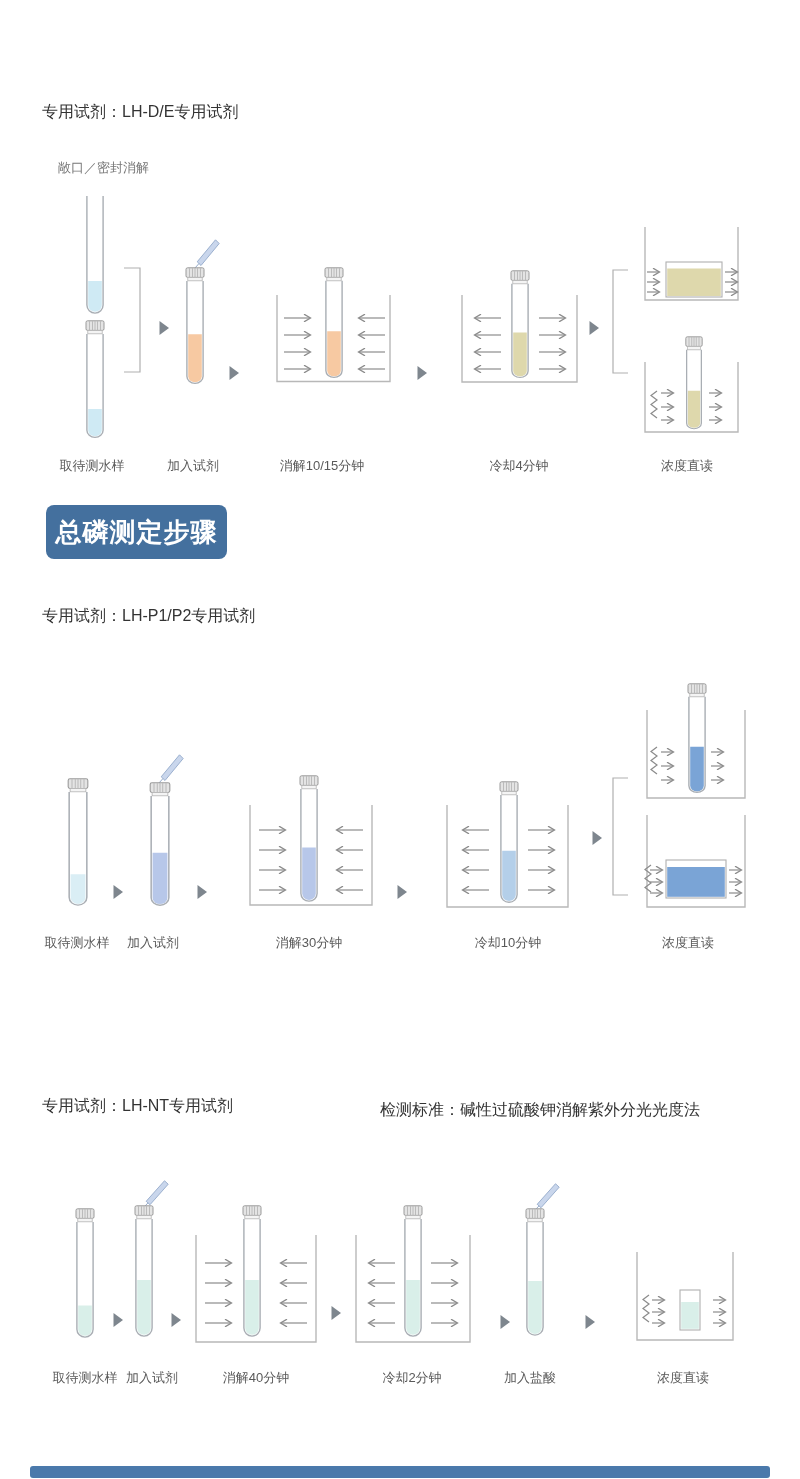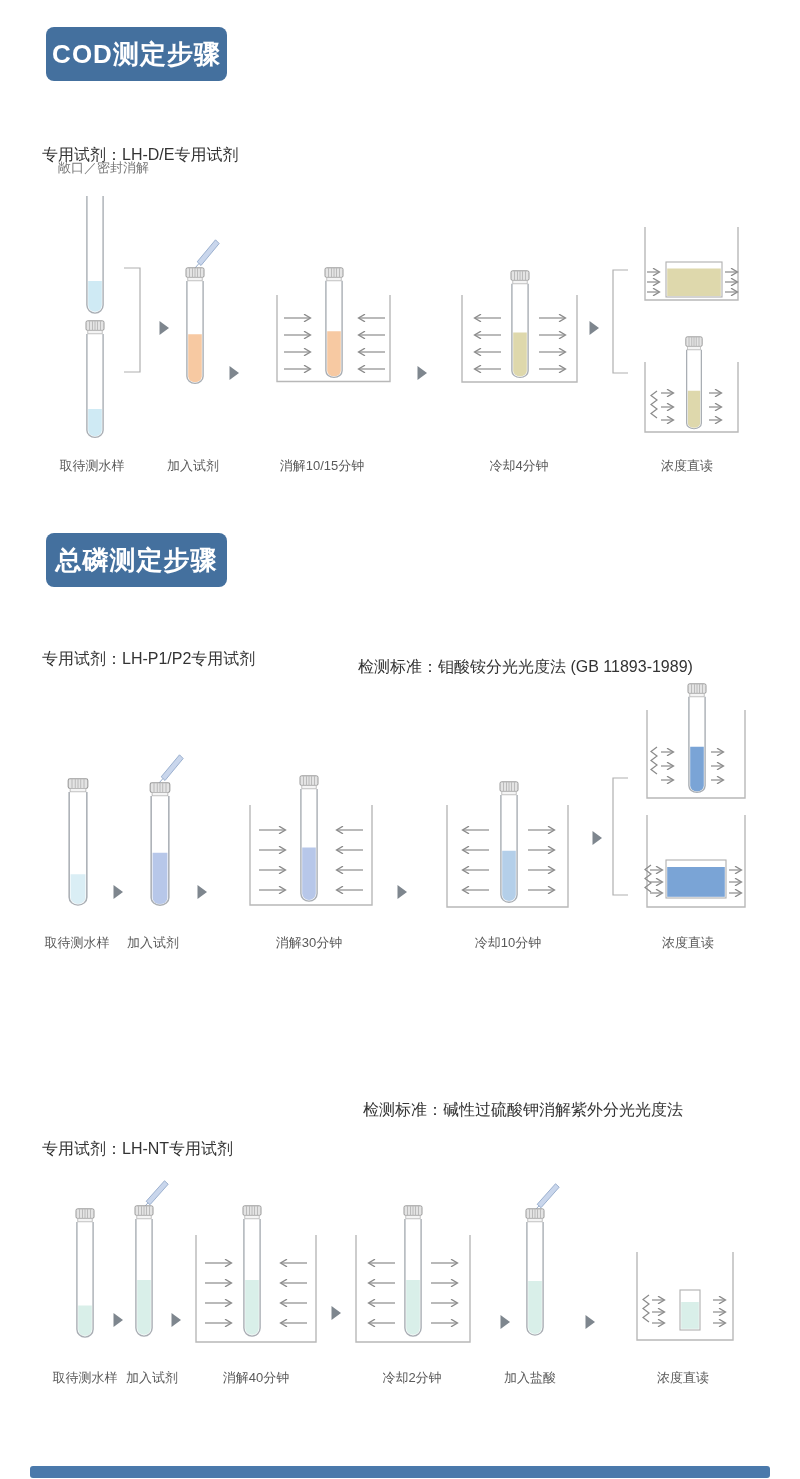--- a/index.html
+++ b/index.html
@@ -1,22 +1,22 @@
 <!DOCTYPE html>
 <html style="--badge-blue: #44709e; --footer-blue: #4a79ab; --ink: #333333; --step-label: #595959; --note-gray: #777777; --glass: #a9aeb4; --vessel: #b8b8b8; --arrow: #8b8b8b; --cap-fill: #e4e4e4; --cap-stroke: #9a9a9a; --pipette-fill: #c9d6ec; --pipette-stroke: #93a9c9; --liq-cod-sample: #cfeaf4; --liq-cod-reagent: #f7c9a2; --liq-cod-cooled: #ded8ac; --liq-tp-sample: #daeef5; --liq-tp-reagent: #b7c7e9; --liq-tp-cooled: #b4cfe9; --liq-tp-read: #7aa4d6; --liq-tn: #d9efe9;"><head>
 <meta charset="utf-8">
 <style>
   html,body{margin:0;padding:0;background:#fff;}
   .page{position:relative;width:800px;height:1479px;background:#fff;overflow:hidden;
         font-family:"Liberation Sans",sans-serif;}
   .badge{position:absolute;left:46px;width:181px;height:54px;background:var(--badge-blue,#44709e);
          color:#fff;border-radius:8px;display:flex;align-items:center;justify-content:center;
          font-size:26px;font-weight:bold;letter-spacing:1px;white-space:nowrap;}
-  .info{position:absolute;font-size:16px;color:var(--ink,#333);white-space:nowrap;margin-top:43px;}
-  .std-block{position:absolute;font-size:16px;color:var(--ink,#333);line-height:1.7;}
+  .info{position:absolute;font-size:16px;color:var(--ink,#333);white-space:nowrap;}
+  .std-block{position:absolute;font-size:16px;color:var(--ink,#333);text-align:center;line-height:1.7;}
   svg.scene{position:absolute;left:0;}
   .glass{fill:none;stroke:var(--glass,#a9aeb4);stroke-width:1.4;}
   .liq{fill:var(--liq,#ddd);}
   .vessel{fill:none;stroke:var(--vessel,#b8b8b8);stroke-width:1.4;}
   .bracket{fill:none;stroke:#b0b0b0;stroke-width:1.2;}
   .arrow{stroke:var(--arrow,#8b8b8b);stroke-width:1.2;fill:none;}
   .lbl{font-size:13px;fill:var(--step-label,#595959);text-anchor:middle;
        font-family:"Liberation Sans",sans-serif;}
   .note{font-size:13px;fill:var(--note-gray,#777);font-family:"Liberation Sans",sans-serif;}
   .tri{fill:#7e868e;}
@@ -64,21 +64,20 @@
     </symbol>
     <symbol id="pipette" viewBox="0 0 26 30" preserveAspectRatio="none">
       <path class="pip" d="M21.5,0.8 L25.2,4.5 L7,26.5 L3.2,22.8 Z"></path>
       <path class="piptip" d="M5,24.5 L0.8,29.2"></path>
     </symbol>
   </defs>
 </svg>
 
 <div class="page">
 
-  <div class="badge" style="top:27px">COD测定步骤</div>
   <div class="info" style="left:42px;top:102px">专用试剂：LH-D/E专用试剂</div>
 
   <svg class="scene" style="top:150px" width="800" height="340" viewBox="0 0 800 340">
     <text class="note" x="58" y="22">敞口／密封消解</text>
 
     <g>
       <use href="#tube-low" x="84" y="45" width="22" height="120" style="--liq:var(--liq-cod-sample)"></use>
     </g>
     <g>
       <use href="#cap" x="84" y="170" width="22" height="15"></use>
@@ -154,23 +153,22 @@
       <use href="#arrowS" width="20" height="8" transform="translate(708,266)"></use>
     </g>
 
     <text class="lbl" x="92" y="320">取待测水样</text>
     <text class="lbl" x="193" y="320">加入试剂</text>
     <text class="lbl" x="322" y="320">消解10/15分钟</text>
     <text class="lbl" x="519" y="320">冷却4分钟</text>
     <text class="lbl" x="687" y="320">浓度直读</text>
   </svg>
 
-  <div class="badge" style="top:533px">总磷测定步骤</div>
+  <div class="badge" style="top:505px">总磷测定步骤</div>
   <div class="info" style="left:42px;top:606px">专用试剂：LH-P1/P2专用试剂</div>
-  <div class="info" style="left:358px;top:614px">检测标准：钼酸铵分光光度法 (GB 11893-1989)</div>
 
   <svg class="scene" style="top:660px" width="800" height="300" viewBox="0 0 800 300">
     <g>
       <use href="#cap" x="66" y="118" width="24" height="15"></use>
       <use href="#tube-low" x="66" y="131" width="24" height="116" style="--liq:var(--liq-tp-sample)"></use>
     </g>
     <use href="#tri" x="112" y="224" width="12" height="16"></use>
 
     <g>
       <use href="#pipette" x="158" y="94" width="26" height="30"></use>

